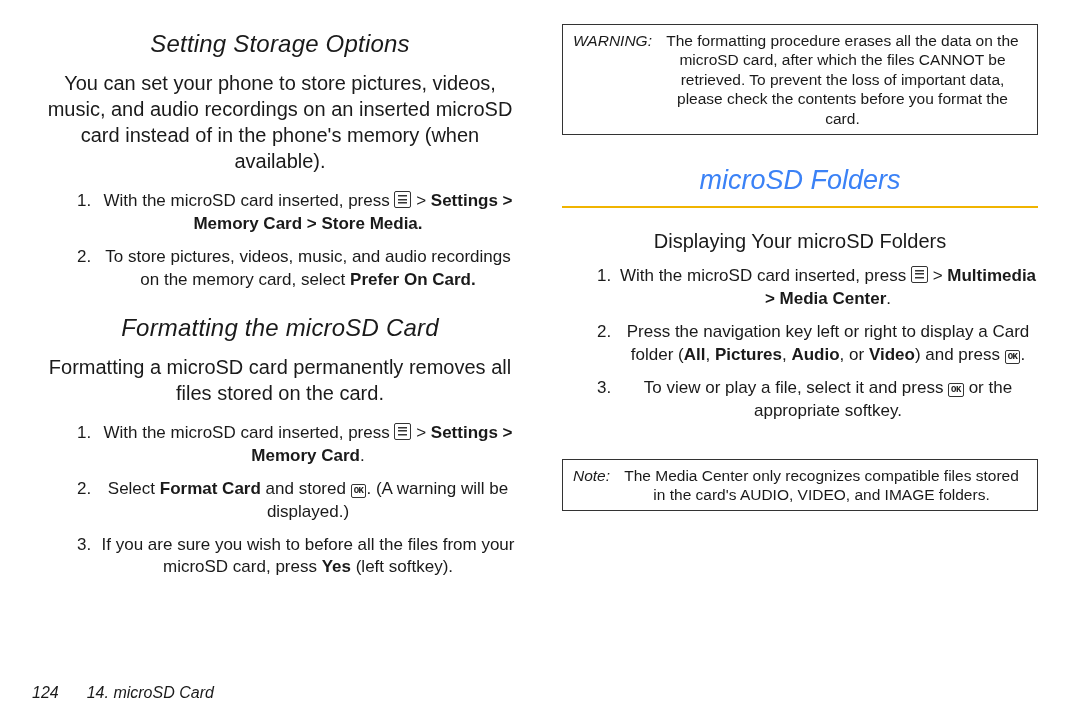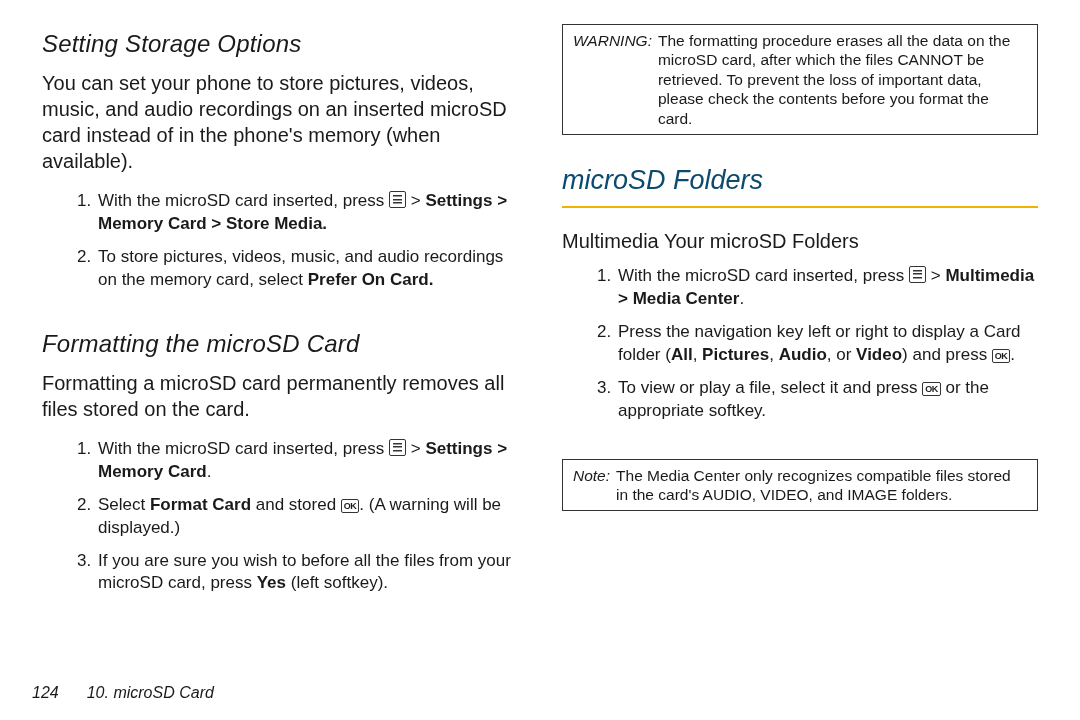--- a/index.html
+++ b/index.html
@@ -18,33 +18,34 @@
     padding: 24px 42px 0 42px;
     height: 648px;
     box-sizing: border-box;
     color: #1a1a1a;
   }
   .col {
     flex: 1 1 0;
     display: flex;
     flex-direction: column;
     gap: 8px;
+    text-align: center;
   }
   h2.italic {
     font-style: italic;
     font-weight: 400;
     font-size: 24px;
     margin: 6px 0 4px 0;
     letter-spacing: 0.2px;
   }
   h1.section {
     font-style: italic;
     font-weight: 400;
     font-size: 27px;
-    color: #0c4a6e;
+    color: #3b82f6;
     margin: 18px 0 2px 0;
   }
   .yellow-rule {
     border: none;
     border-top: 2px solid #f0b400;
     margin: 0 0 10px 0;
     width: 100%;
   }
   p.body {
     font-size: 20px;
@@ -83,20 +84,21 @@
   .icon-ok {
     display: inline-block;
     border: 1.3px solid #333;
     border-radius: 2px;
     font-size: 9px;
     font-weight: bold;
     padding: 0px 2px 0px 2px;
     line-height: 12px;
     vertical-align: 1px;
     letter-spacing: -0.5px;
+    font-family: Liberation Mono, monospace;
   }
   .callout {
     border: 1px solid #333;
     padding: 6px 10px 6px 10px;
     font-size: 15.5px;
     line-height: 1.25;
     display: flex;
     gap: 6px;
     margin-bottom: 4px;
   }
@@ -133,21 +135,21 @@
         <span class="icon-menu"></span>
         <span> &gt; </span>
         <span class="b">Settings &gt; Memory Card  &gt; Store Media.</span>
       </li>
       <li>
         <span>To store pictures, videos, music, and audio recordings on the memory card, select </span>
         <span class="b">Prefer On Card.</span>
       </li>
     </ol>
 
-    <h2 class="italic" style="margin-top:20px">Formatting the microSD Card</h2>
+    <h2 class="italic" style="margin-top:4px">Formatting the microSD Card</h2>
     <p class="body">Formatting a microSD card permanently removes all files stored on the card.</p>
     <ol>
       <li>
         <span>With the microSD card inserted, press </span>
         <span class="icon-menu"></span>
         <span> &gt; </span>
         <span class="b">Settings &gt; Memory Card</span><span>.</span>
       </li>
       <li>
         <span>Select </span><span class="b">Format Card</span><span> and stored </span><span class="icon-ok">OK</span><span>. (A warning will be displayed.)</span>
@@ -160,21 +162,21 @@
 
   <div class="col">
     <div class="callout">
       <div class="label">WARNING:</div>
       <div class="text">The formatting procedure erases all the data on the microSD card, after which the files CANNOT be retrieved. To prevent the loss of important data, please check the contents before you format the card.</div>
     </div>
 
     <h1 class="section">microSD Folders</h1>
     <hr class="yellow-rule">
 
-    <h3 class="sub">Multimedia Your microSD Folders</h3>
+    <h3 class="sub">Displaying Your microSD Folders</h3>
 
     <ol>
       <li>
         <span>With the microSD card inserted, press </span>
         <span class="icon-menu"></span>
         <span> &gt; </span>
         <span class="b">Multimedia &gt; Media Center</span><span>.</span>
       </li>
       <li>
         <span>Press the navigation key left or right to display a Card folder (</span><span class="b">All</span><span>, </span><span class="b">Pictures</span><span>, </span><span class="b">Audio</span><span>, or </span><span class="b">Video</span><span>) and press </span><span class="icon-ok">OK</span><span>.</span>
@@ -186,14 +188,14 @@
 
     <div class="callout" style="margin-top:18px">
       <div class="label">Note:</div>
       <div class="text">The Media Center only recognizes compatible files stored in the card's AUDIO, VIDEO, and IMAGE folders.</div>
     </div>
   </div>
 </div>
 
 <div class="footer">
   <span class="pg">124</span>
-  <span>10. microSD Card</span>
+  <span>14. microSD Card</span>
 </div>
 
 </body></html>

